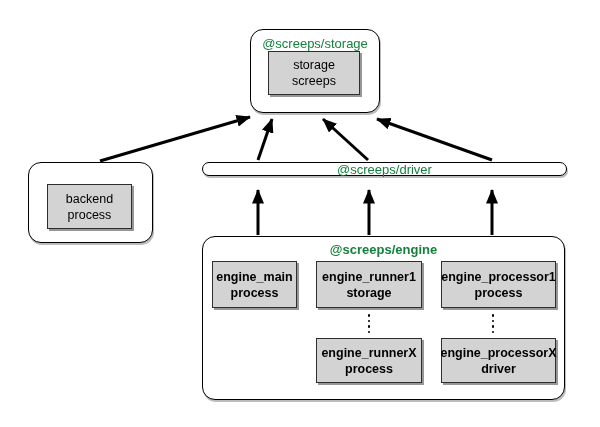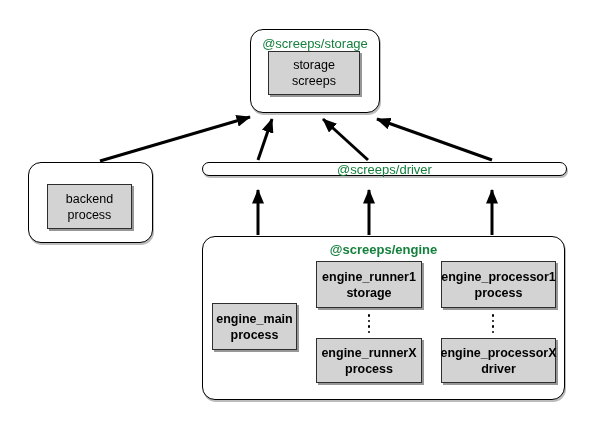--- a/index.html
+++ b/index.html
@@ -27,21 +27,21 @@
   #storage .process-box{left:17px;top:21px;width:92px;height:44px;}
   #backend{left:28px;top:162px;width:125px;height:81px;}
   #backend .process-box{left:18px;top:21px;width:85px;height:45px;}
   #driver{
     left:202px;top:162px;width:365px;height:14px;border-radius:13px;
     display:flex;align-items:center;justify-content:center;
   }
   #driver .node-label{padding-top:0;}
   #engine{left:202px;top:236px;width:363px;height:164px;font-weight:bold;}
   #engine .node-label{padding-top:5px;}
-  #eng-main{left:9px;top:24px;width:85px;height:47px;margin-top:42px;}
+  #eng-main{left:9px;top:24px;width:85px;height:47px;}
   #eng-runner1{left:113px;top:24px;width:106px;height:47px;}
   #eng-processor1{left:238px;top:24px;width:115px;height:47px;}
   #eng-runnerX{left:113px;top:101px;width:106px;height:45px;justify-content:center;}
   #eng-processorX{left:238px;top:101px;width:115px;height:45px;}
   .vdots{
     position:absolute;display:flex;flex-direction:column;gap:3px;
     align-items:center;width:4px;
   }
   .vdots i{display:block;width:2.6px;height:2.6px;background:#000;border-radius:1px;}
   #dots-runner{left:164px;top:77px;}

